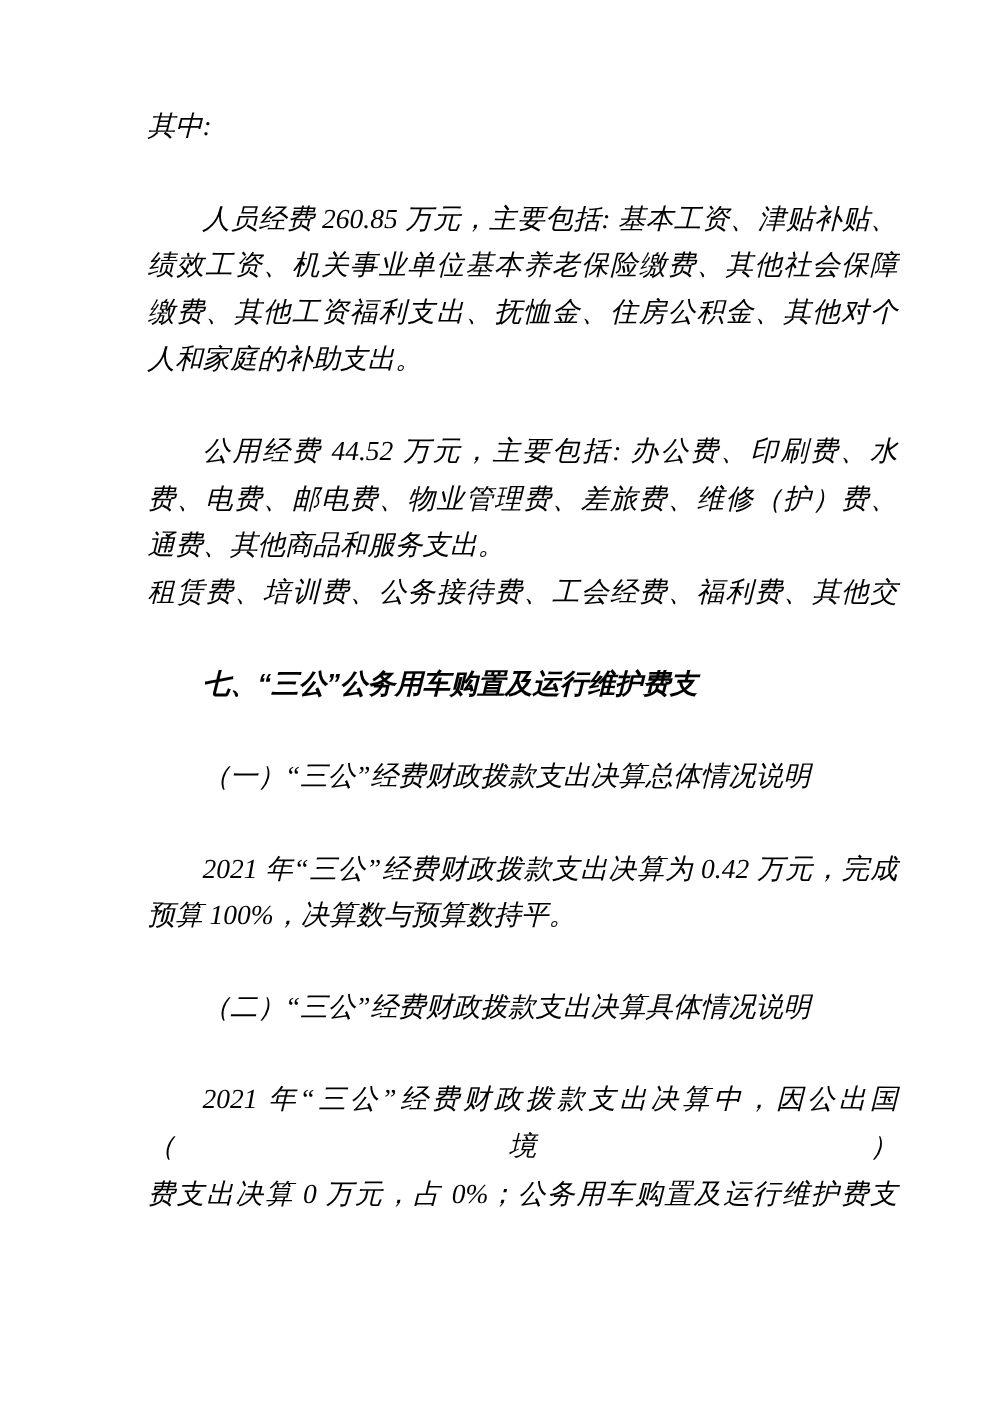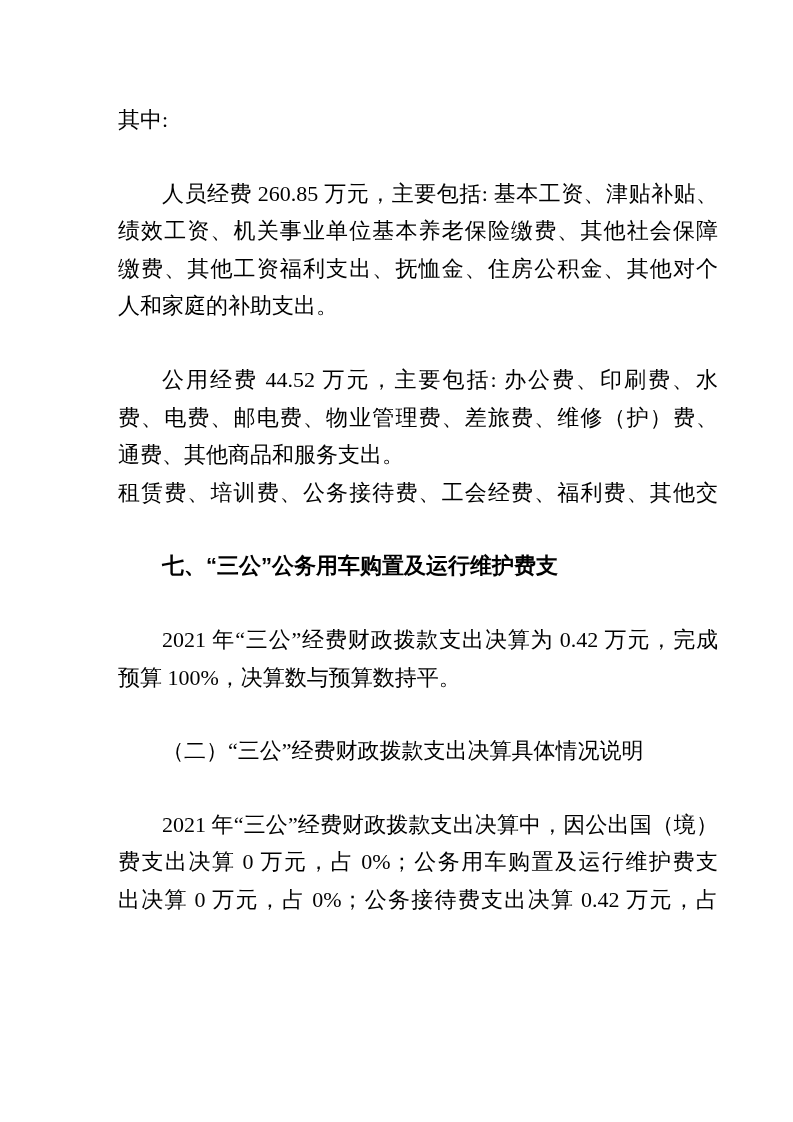--- a/index.html
+++ b/index.html
@@ -12,22 +12,23 @@
     width: 793px;
     height: 1122px;
     background: #ffffff;
     overflow: hidden;
     font-family: "Liberation Serif", "DejaVu Serif", serif;
     color: #000000;
   }
   .content {
     position: absolute;
     left: 118px;
-    top: 101px;
+    top: 82px;
     width: 600px;
+    font-style: italic;
   }
   .block { margin: 0; padding: 0; }
   .line {
     font-size: 22px;
     line-height: 37.6px;
     color: #000000;
     text-align: justify;
     text-align-last: justify;
     text-justify: inter-ideograph;
     white-space: pre-wrap;
@@ -73,25 +74,27 @@
       <div class="block body">
         <div class="line indent">公用经费 44.52 万元，主要包括: 办公费、印刷费、水</div>
         <div class="line">费、电费、邮电费、物业管理费、差旅费、维修（护）费、</div>
         <div class="line last">通费、其他商品和服务支出。</div>
         <div class="line">租赁费、培训费、公务接待费、工会经费、福利费、其他交</div>
       </div>
       <div class="block heading">
         <div class="line last indent">七、“三公”公务用车购置及运行维护费支</div>
       </div>
       <div class="block body">
+        <div class="line last indent">（一）“三公”经费财政拨款支出决算总体情况说明</div>
+      </div>
+      <div class="block body">
         <div class="line indent">2021 年“三公”经费财政拨款支出决算为 0.42 万元，完成</div>
         <div class="line last">预算 100%，决算数与预算数持平。</div>
       </div>
       <div class="block body">
         <div class="line last indent">（二）“三公”经费财政拨款支出决算具体情况说明</div>
       </div>
       <div class="block body">
         <div class="line indent">2021 年“三公”经费财政拨款支出决算中，因公出国（境）</div>
         <div class="line">费支出决算 0 万元，占 0%；公务用车购置及运行维护费支</div>
-        <div class="line">出决算 0 万元，占 0%；公务接待费支出决算 0.42 万元，占</div>
       </div>
     </div>
 </div>
 
 </body></html>

